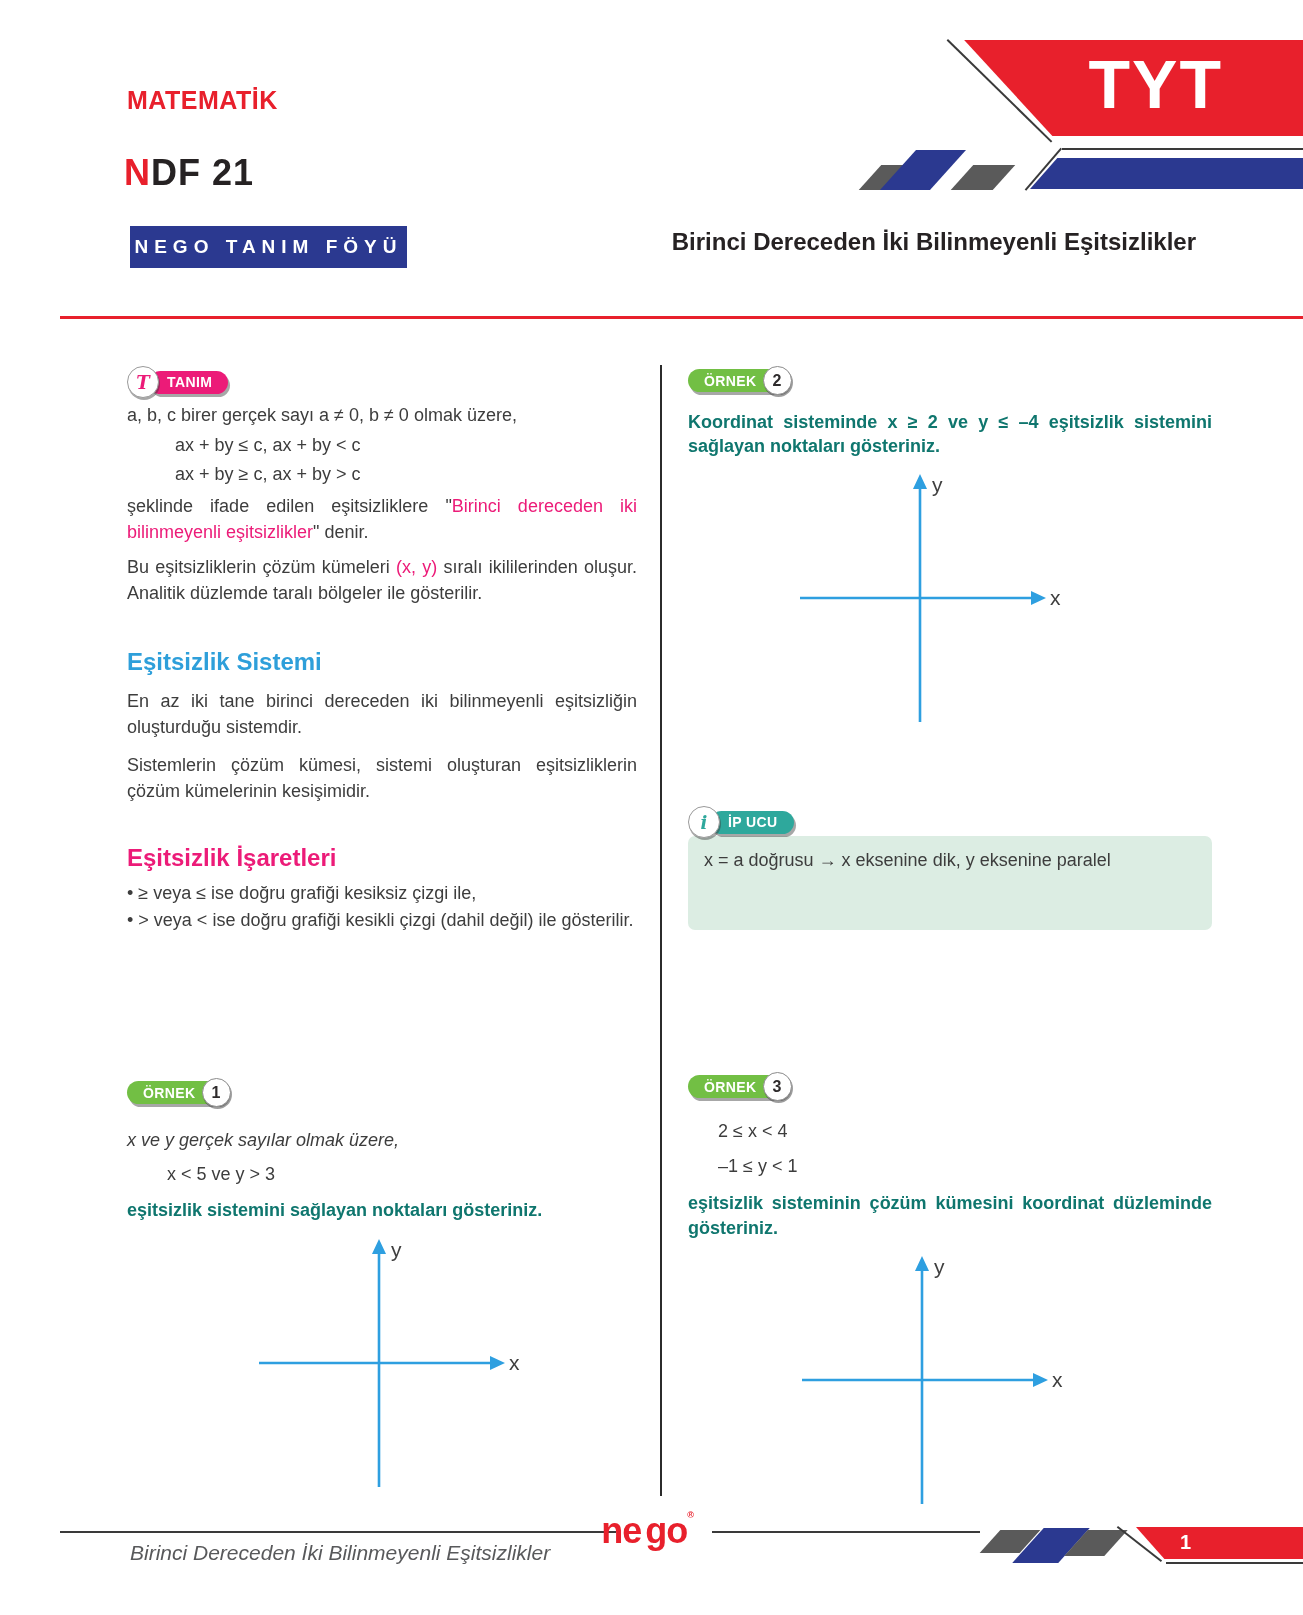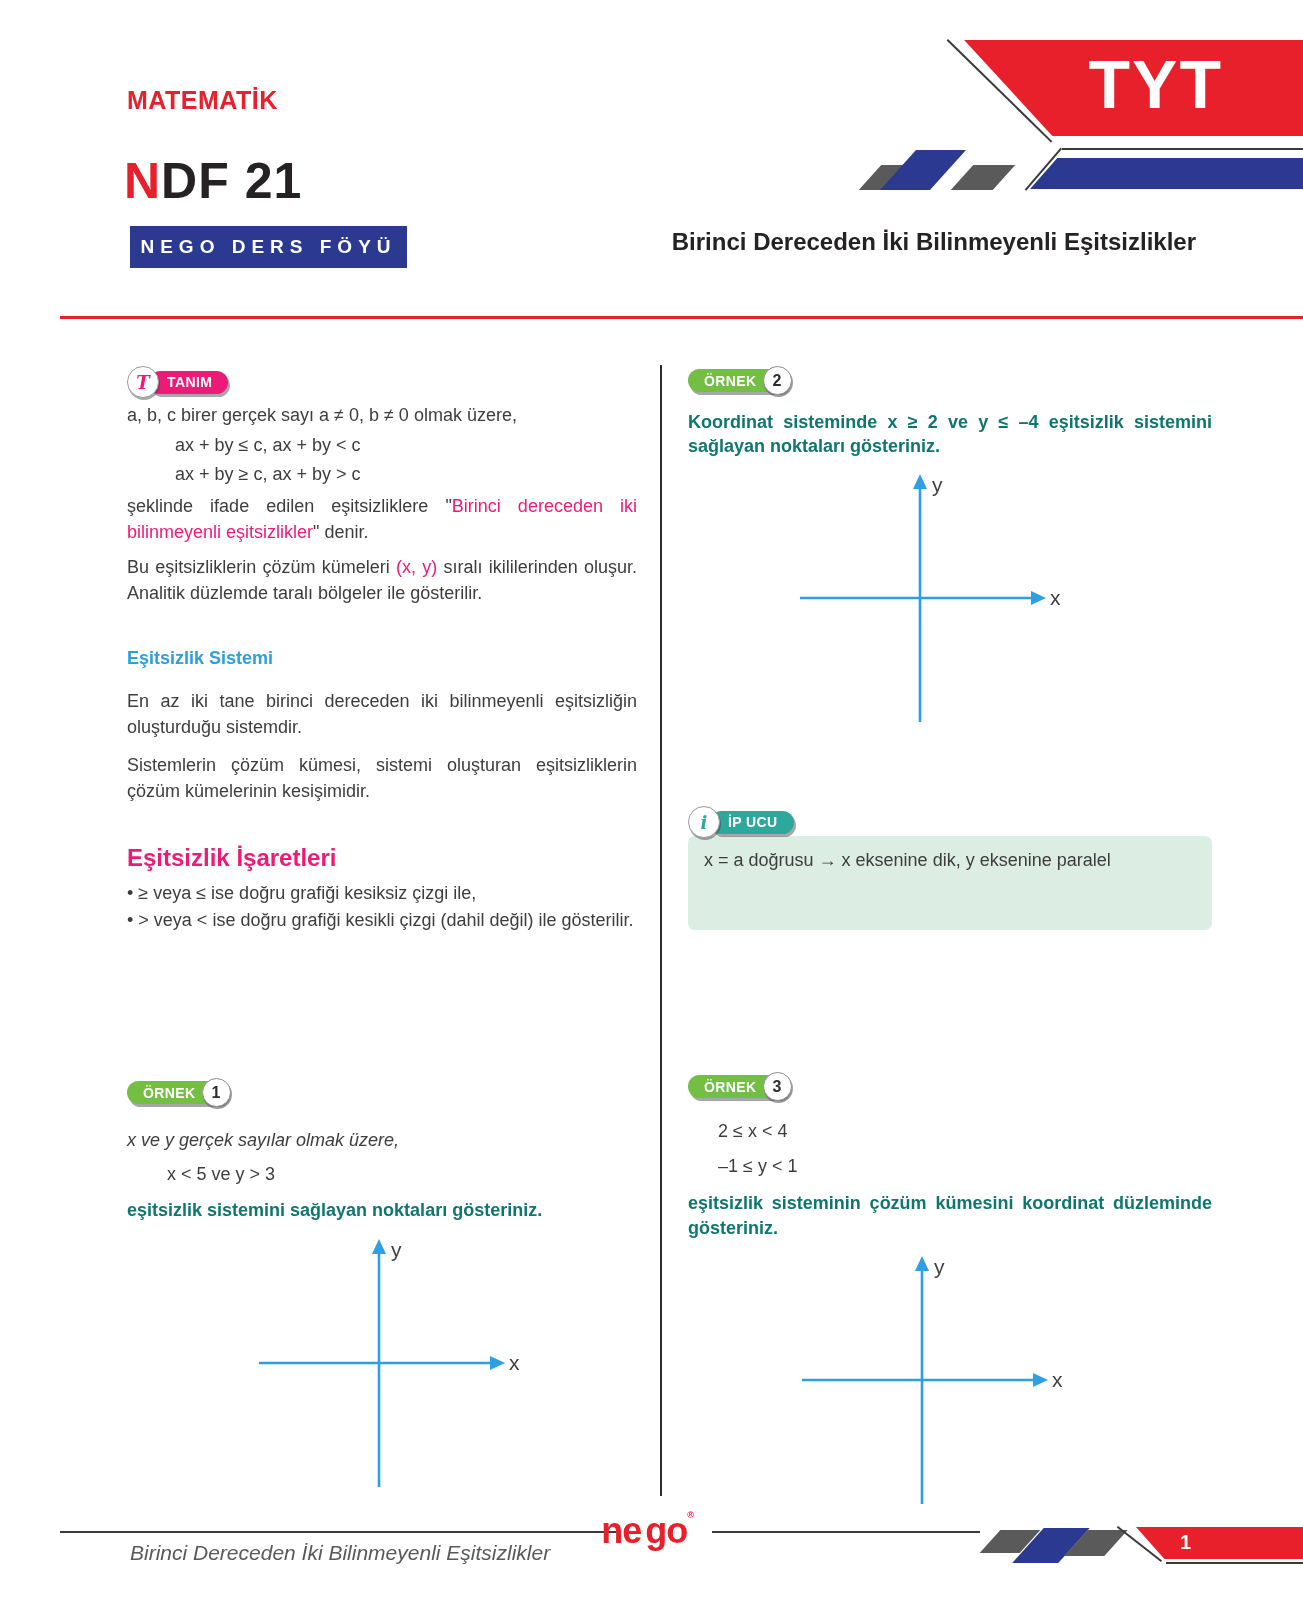--- a/index.html
+++ b/index.html
@@ -2,21 +2,21 @@
 <html><head>
 <meta charset="utf-8">
 <style>
   html,body{margin:0;padding:0;background:#fff;}
   .page{position:relative;width:1303px;height:1615px;background:#ffffff;overflow:hidden;
         font-family:"Liberation Sans",sans-serif;color:#3d3d3d;}
   .abs{position:absolute;}
 
   
   .subject{left:127px;top:86px;font-size:25px;font-weight:800;color:#e8202c;letter-spacing:.5px;}
-  .code{left:124px;top:152px;font-size:50px;font-weight:800;color:#262223;letter-spacing:1px;}
+  .code{left:124px;top:152px;font-size:36px;font-weight:800;color:#262223;letter-spacing:1px;}
   .code .initial{color:#e8202c;}
   .series-badge{left:130px;top:226px;width:277px;height:42px;background:#2b3990;color:#fff;
     display:flex;align-items:center;justify-content:center;font-size:19px;font-weight:700;letter-spacing:6px;}
   .tyt-band{left:950px;top:40px;width:353px;height:96px;background:#e8202c;
     -webkit-clip-path:polygon(4% 0,100% 0,100% 100%,29% 100%);clip-path:polygon(4% 0,100% 0,100% 100%,29% 100%);}
   .tyt-text{right:80px;top:50px;font-size:68px;font-weight:800;color:#fff;letter-spacing:2px;line-height:1;}
   .diag{background:#3a3a3a;height:2px;transform-origin:0 0;}
   .diag1{left:948px;top:39px;width:146px;transform:rotate(44.4deg);}
   .diag2{left:1062px;top:149px;width:55px;transform:rotate(130.6deg);}
   .hline-header{left:1062px;top:148px;width:241px;height:2px;background:#3a3a3a;}
@@ -49,21 +49,21 @@
   .badge .numcircle{width:27px;height:27px;border-radius:50%;background:#fff;border:1px solid #8b8b8b;
     box-shadow:1px 2px 0 rgba(60,60,60,.5);display:flex;align-items:center;justify-content:center;
     margin-left:-26px;z-index:2;font-size:16px;font-weight:700;color:#2e2b2c;
     font-family:"Liberation Sans",sans-serif;font-style:normal;}
 
   
   .body-txt{font-size:18px;line-height:26px;color:#3d3d3d;}
   .just{text-align:justify;}
   .bold{font-weight:700;color:#0f766e;}
   .hl-pink{color:#ec1b78;}
-  .heading-blue{font-size:18px;font-weight:800;color:#2e9fda;}
+  .heading-blue{font-size:24px;font-weight:800;color:#2e9fda;}
   .heading-pink{font-size:24px;font-weight:800;color:#ec1b78;}
   .indent{padding-left:48px;}
   .tanim-block p{margin:0 0 4px 0;}
   .tanim-block .frm{margin:3px 0 3px 0;}
   .gap-top{margin-top:9px !important;}
 
   .tip-box{left:688px;top:836px;width:524px;height:94px;background:#dcede3;border-radius:7px;}
   .tip-box-inner{padding:12px 16px 0 16px;font-size:18px;line-height:24px;color:#3d3d3d;}
   .tip-box-inner p{margin:0 0 6px 0;}
 
@@ -93,21 +93,21 @@
 </style>
 </head>
 <body>
 
 <div class="page">
 
   <div class="abs subject">MATEMATİK</div>
 
   <div class="abs code"><span class="initial">N</span><span>DF 21</span></div>
 
-  <div class="abs series-badge">NEGO DERS FÖYÜ</div>
+  <div class="abs series-badge">NEGO TANIM FÖYÜ</div>
 
   <div class="abs tyt-band"></div>
   <div class="abs tyt-text">TYT</div>
   <div class="abs diag diag1"></div>
   <div class="abs hline-header"></div>
   <div class="abs diag diag2"></div>
   <div class="abs blue-band"></div>
   <div class="abs para p-gray hp1"></div>
   <div class="abs para p-blue hp2"></div>
   <div class="abs para p-gray hp3"></div>

